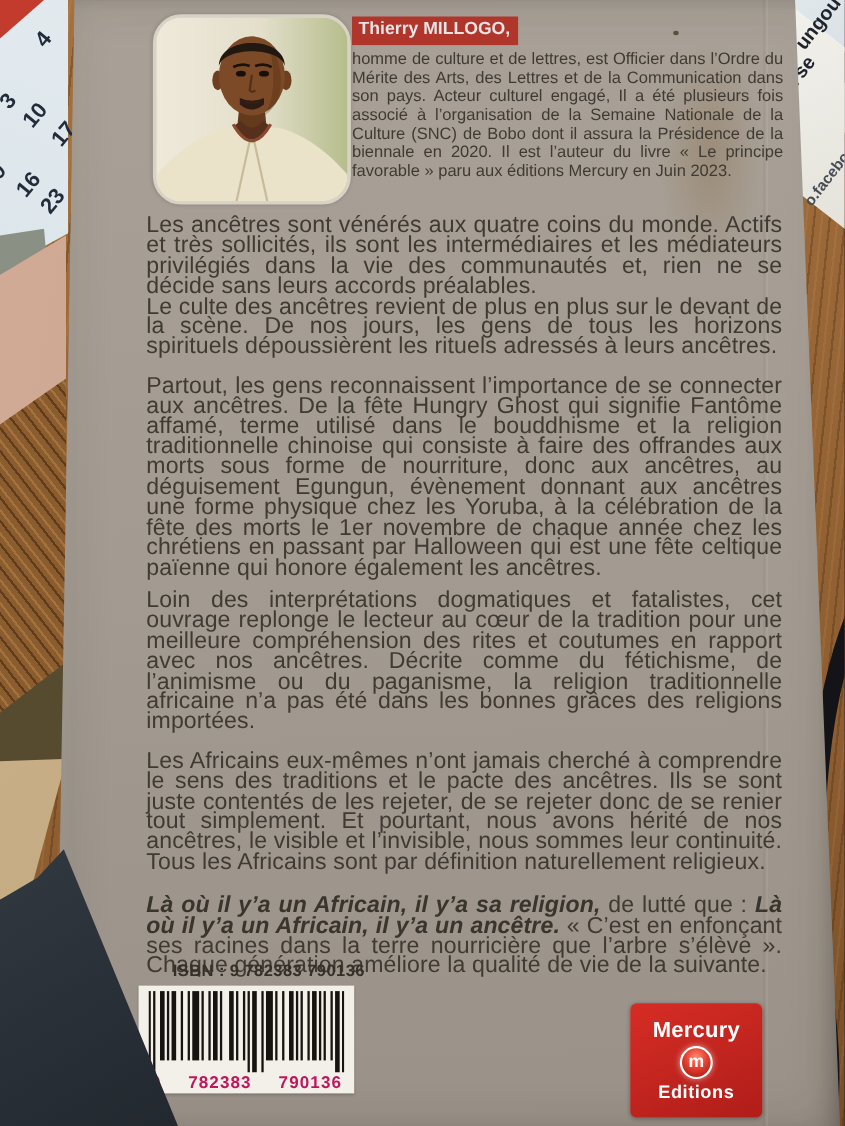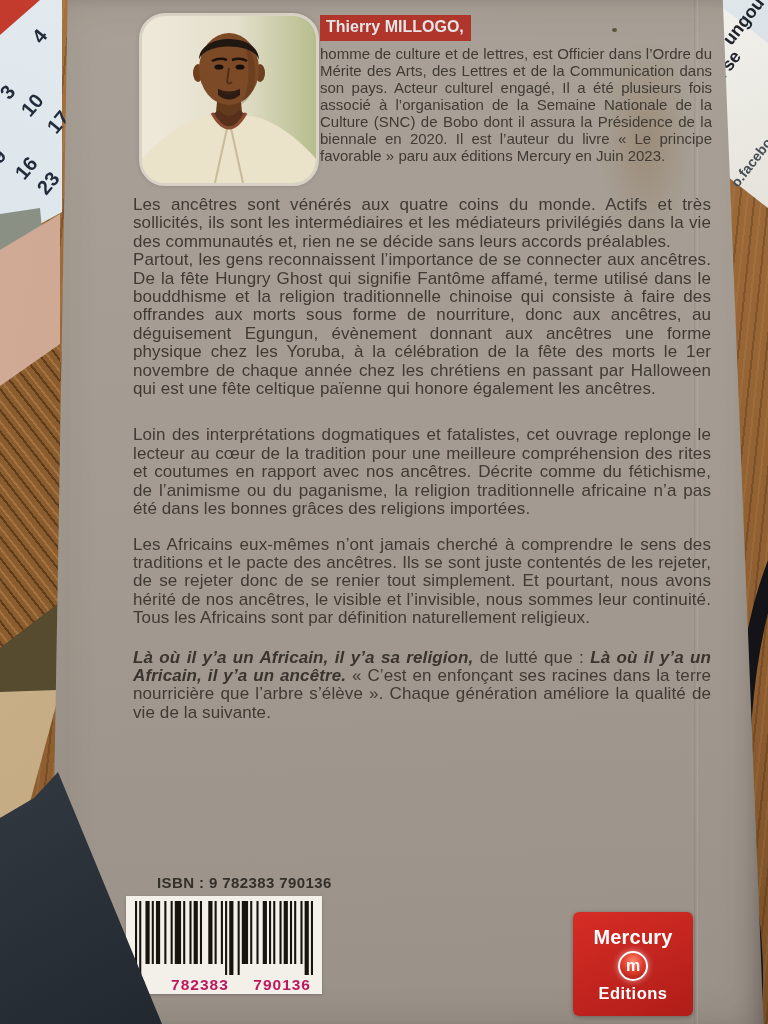--- a/index.html
+++ b/index.html
@@ -65,24 +65,24 @@
            border:3px solid #d8d2c6; overflow:hidden; background:#e8e4d4;
            box-shadow:inset 0 0 10px rgba(0,0,0,.25), 0 0 4px rgba(0,0,0,.15); }
   .photo svg { display:block; width:100%; height:100%; }
   .author-col { left:320px; top:15px; width:392px; }
   .badge { display:inline-block; background:#b0362c; color:#e5e5e5; font-weight:bold;
            font-size:16px; line-height:1.3; padding:2px 7px 3px 6px; margin-bottom:4px; }
   .bio   { margin:0; font-size:15px; line-height:17px; text-align:justify; color:#3f3a33; }
 
   
   .text-col { left:133px; top:196px; width:578px; }
-  .para { margin:0 0 17px; font-size:17px; line-height:18.4px; text-align:justify;
+  .para { margin:0 0 17px; font-size:21px; line-height:18.4px; text-align:justify;
           color:#3f3a33; letter-spacing:.1px; }
   .mb0  { margin-bottom:0; }
-  .mb19 { margin-bottom:28px; }
+  .mb19 { margin-bottom:11px; }
   .mb15 { margin-bottom:15px; }
   .mb21 { margin-bottom:21px;margin-top:12px; }
   .para b { color:#39342d;font-style:italic; }
 
   .isbn { left:133px; top:874px; font-size:15px; font-weight:bold; color:#332f29; letter-spacing:.4px;margin-left:24px; }
 
   .barcode-box { left:126px; top:896px; width:196px; height:98px; background:#f3f0ea;
                  padding:5px 9px 3px; box-shadow:0 1px 3px rgba(0,0,0,.2); }
   .bars { display:block; width:178px; height:74px; }
   .digits { position:absolute; left:9px; right:9px; bottom:2px; display:flex;
@@ -172,20 +172,21 @@
       </svg>
     </div>
 
     <div class="abs author-col">
       <div class="badge">Thierry MILLOGO,</div>
       <p class="bio">homme de culture et de lettres, est Officier dans l’Ordre du Mérite des Arts, des Lettres et de la Communication dans son pays. Acteur culturel engagé, Il a été plusieurs fois associé à l’organisation de la Semaine Nationale de la Culture (SNC) de Bobo dont il assura la Présidence de la biennale en 2020. Il est l’auteur du livre « Le principe favorable » paru aux éditions Mercury en Juin 2023.</p>
     </div>
 
     <div class="abs text-col">
       <p class="para mb0">Les ancêtres sont vénérés aux quatre coins du monde. Actifs et très sollicités, ils sont les intermédiaires et les médiateurs privilégiés dans la vie des communautés et, rien ne se décide sans leurs accords préalables.</p>
+      <p class="para">Le culte des ancêtres revient de plus en plus sur le devant de la scène. De nos jours, les gens de tous les horizons spirituels dépoussièrent les rituels adressés à leurs ancêtres.</p>
       <p class="para mb19">Partout, les gens reconnaissent l’importance de se connecter aux ancêtres. De la fête Hungry Ghost qui signifie Fantôme affamé, terme utilisé dans le bouddhisme et la religion traditionnelle chinoise qui consiste à faire des offrandes aux morts sous forme de nourriture, donc aux ancêtres, au déguisement Egungun, évènement donnant aux ancêtres une forme physique chez les Yoruba, à la célébration de la fête des morts le 1er novembre de chaque année chez les chrétiens en passant par Halloween qui est une fête celtique païenne qui honore également les ancêtres.</p>
       <p class="para">Loin des interprétations dogmatiques et fatalistes, cet ouvrage replonge le lecteur au cœur de la tradition pour une meilleure compréhension des rites et coutumes en rapport avec nos ancêtres. Décrite comme du fétichisme, de l’animisme ou du paganisme, la religion traditionnelle africaine n’a pas été dans les bonnes grâces des religions importées.</p>
       <p class="para mb21">Les Africains eux-mêmes n’ont jamais cherché à comprendre le sens des traditions et le pacte des ancêtres. Ils se sont juste contentés de les rejeter, de se rejeter donc de se renier tout simplement. Et pourtant, nous avons hérité de nos ancêtres, le visible et l’invisible, nous sommes leur continuité. Tous les Africains sont par définition naturellement religieux.</p>
       <p class="para mb0"><b>Là où il y’a un Africain, il y’a sa religion,</b><span> de lutté que : </span><b>Là où il y’a un Africain, il y’a un ancêtre.</b><span> « C’est en enfonçant ses racines dans la terre nourricière que l’arbre s’élève ». Chaque génération améliore la qualité de vie de la suivante.</span></p>
     </div>
 
     <div class="abs isbn">ISBN : 9 782383 790136</div>
 
     <div class="abs barcode-box">
       <svg class="bars" viewBox="0 0 178 74" preserveAspectRatio="none">

